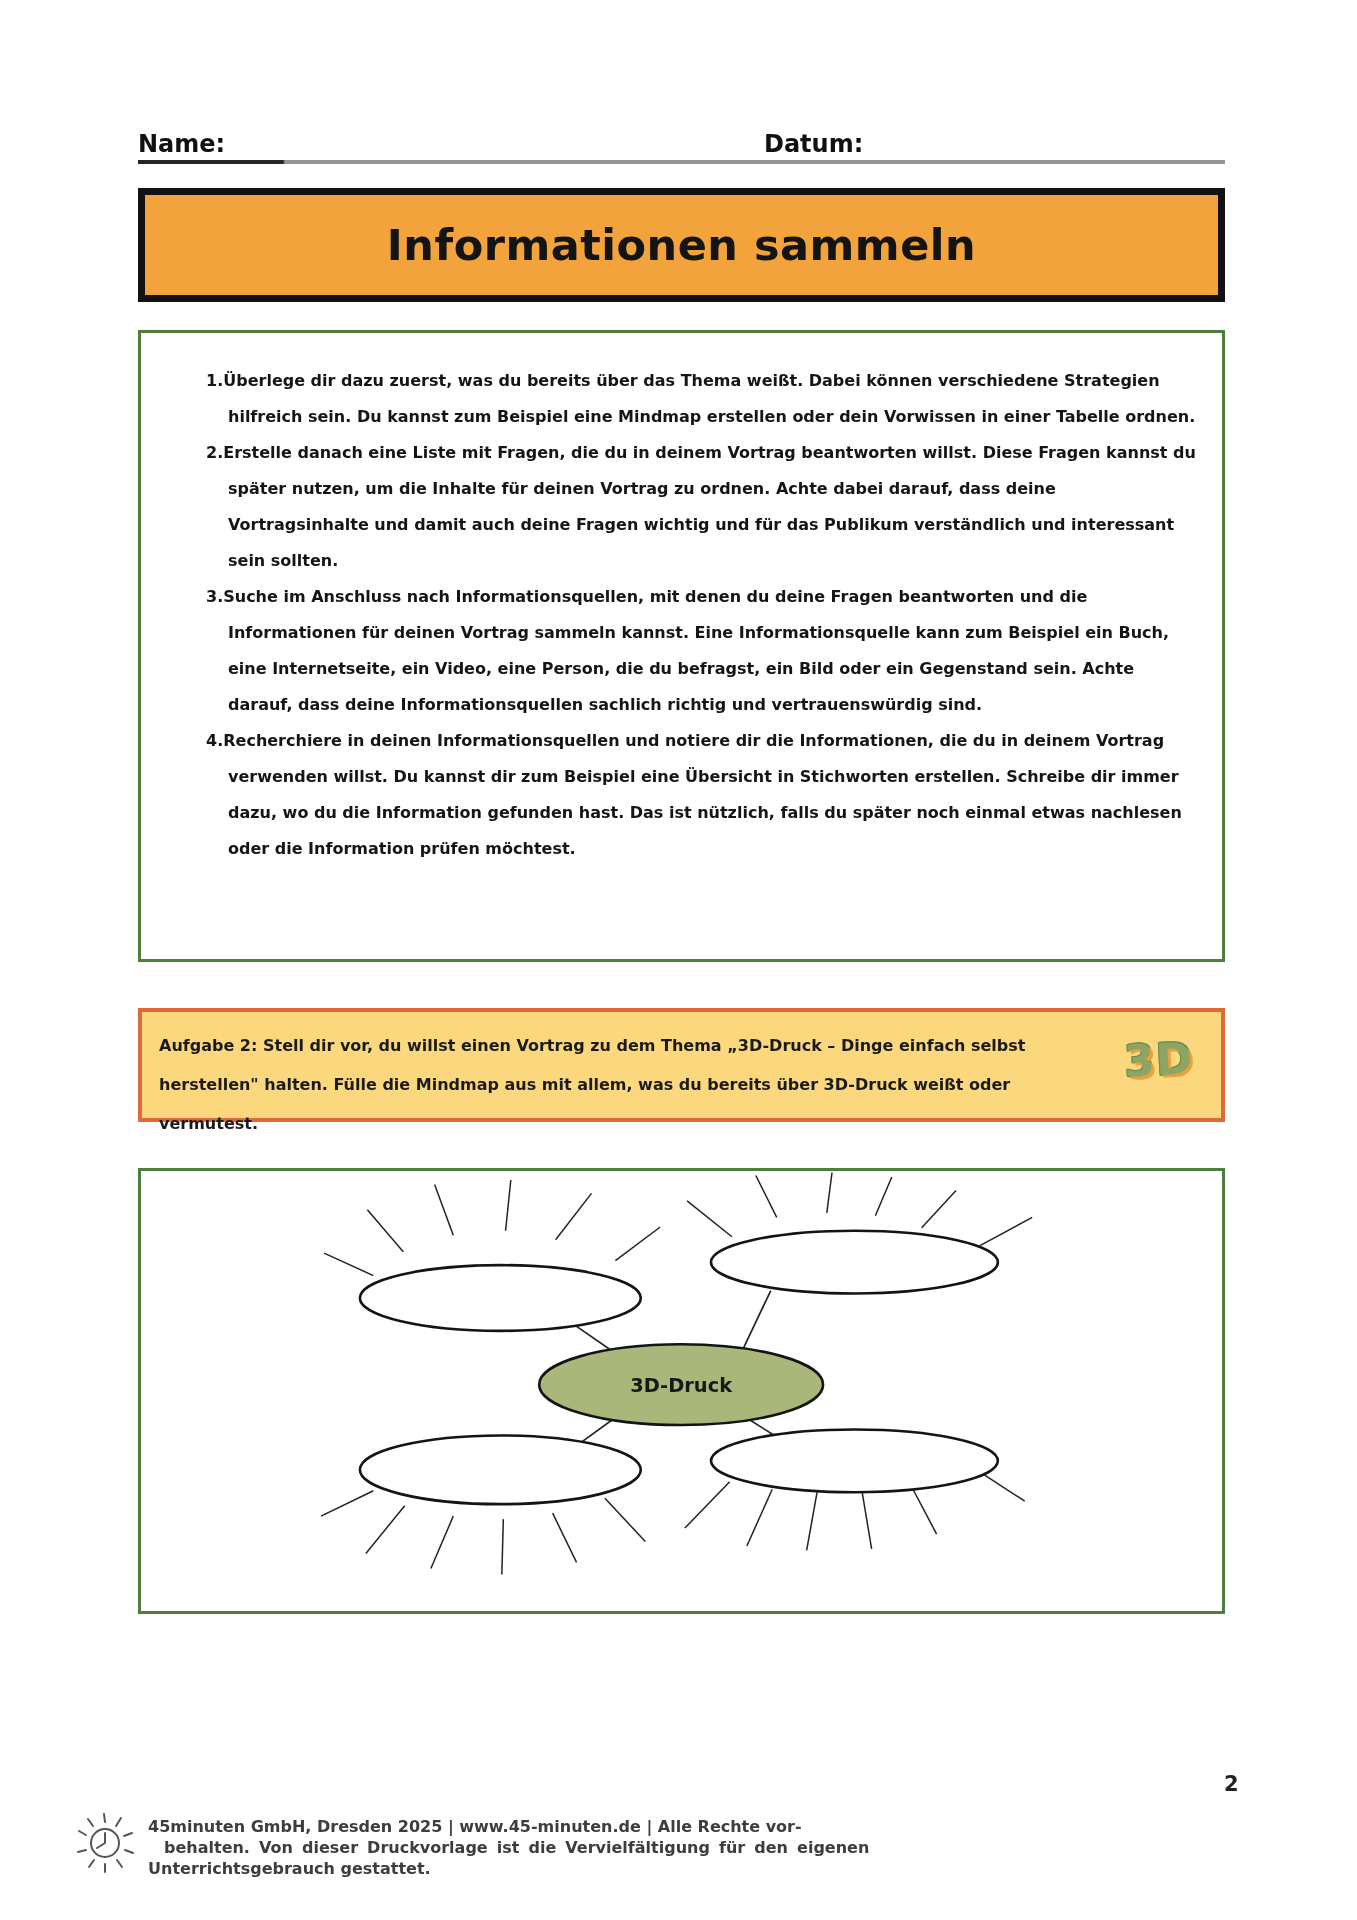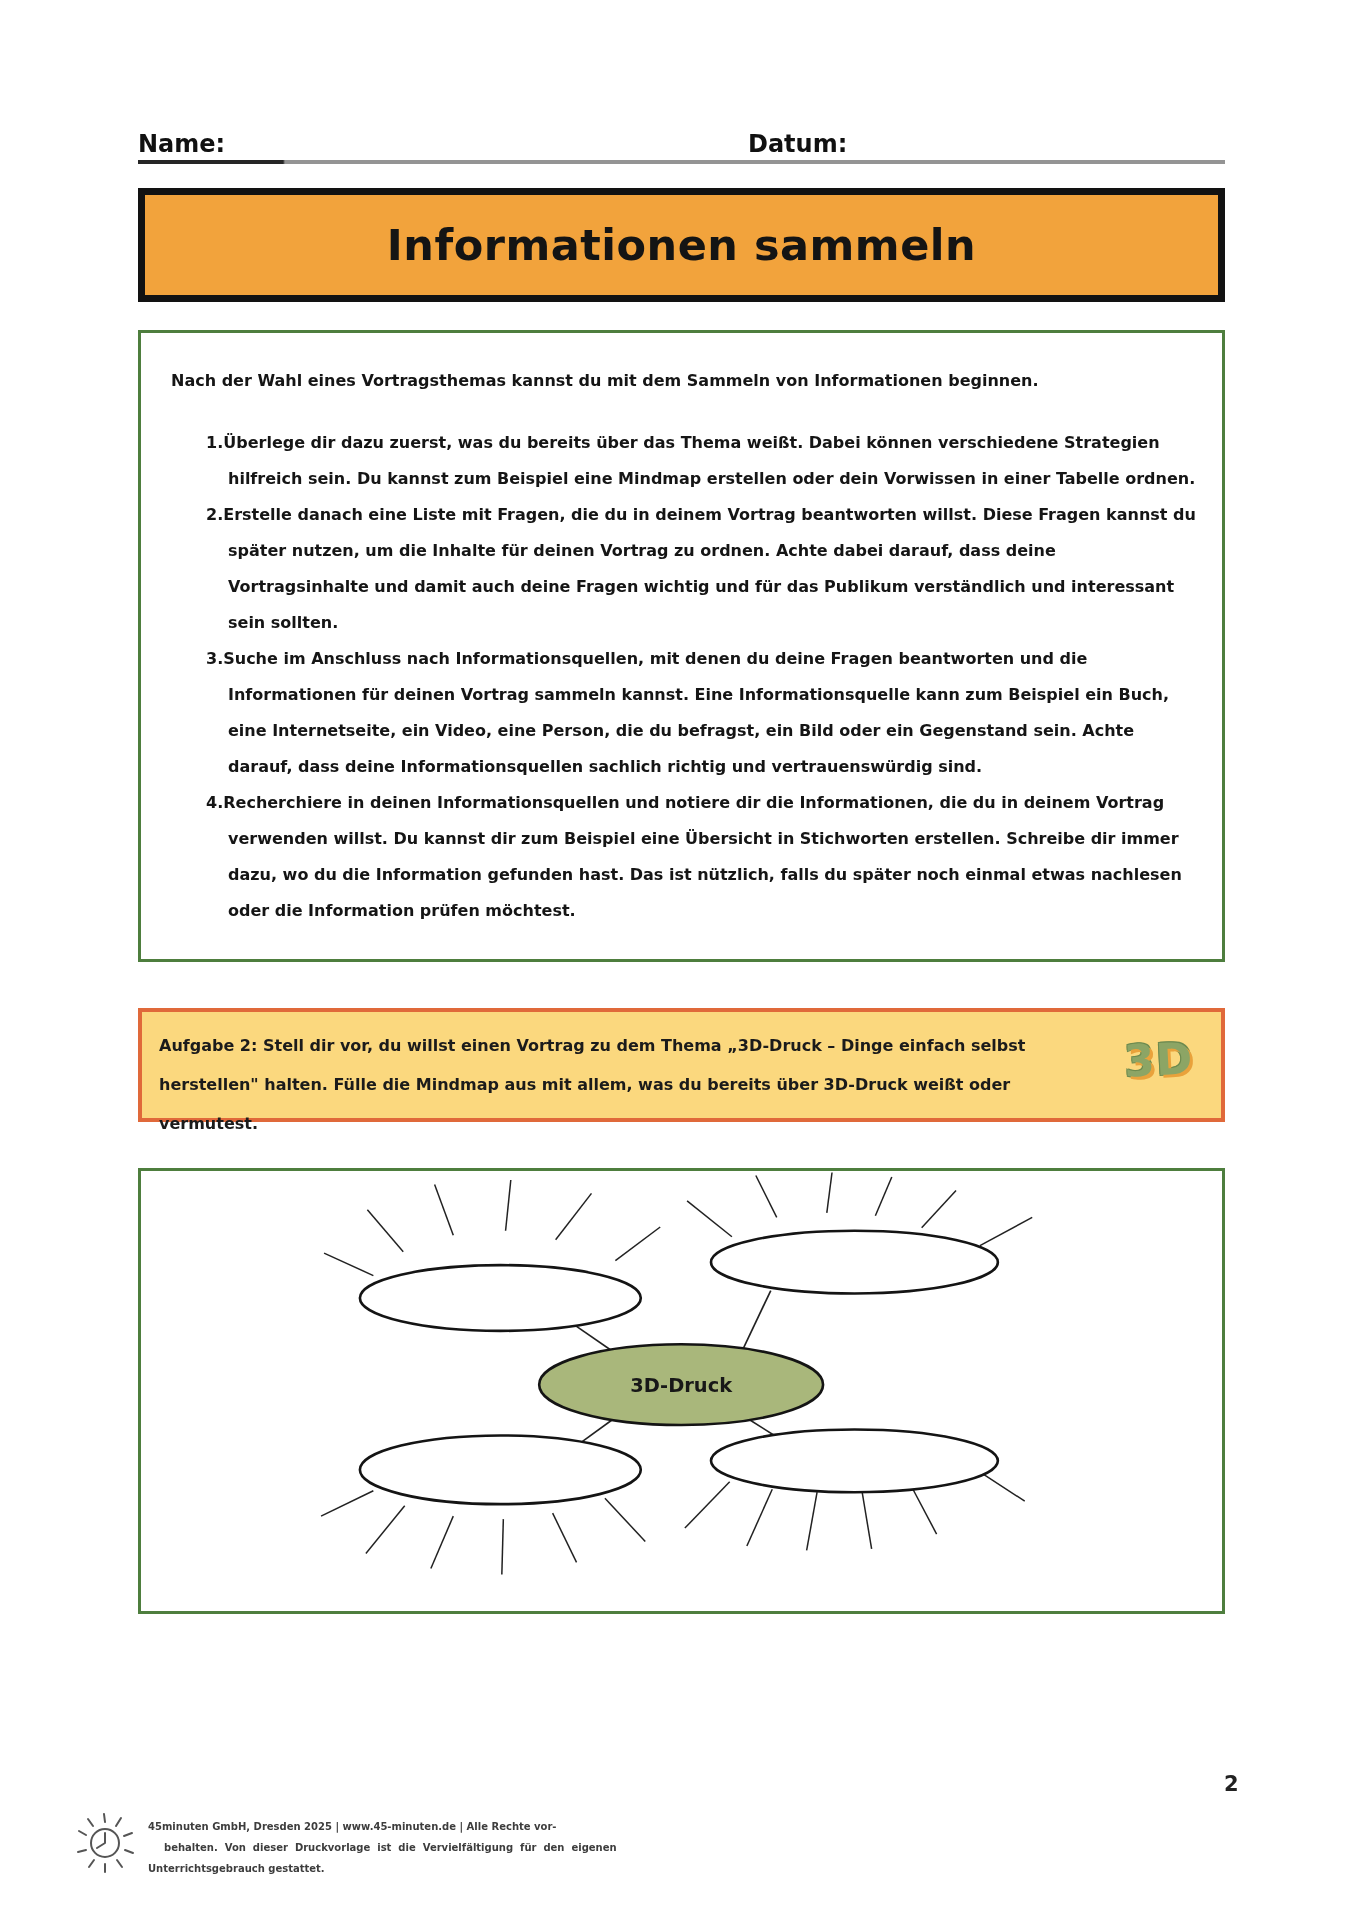--- a/index.html
+++ b/index.html
@@ -7,21 +7,21 @@
     position:relative;
     width:1357px;height:1920px;
     background:#ffffff;
     font-family:"DejaVu Sans","Liberation Sans",sans-serif;
     color:#151515;
     overflow:hidden;
   }
   
   .hdr-label{position:absolute;top:130px;font-size:24px;font-weight:700;color:#111;}
   .hdr-name{left:138px;}
-  .hdr-date{left:748px;}
+  .hdr-date{left:764px;}
   .hdr-rule{
     position:absolute;left:138px;top:160px;width:1087px;height:4px;
     background:linear-gradient(to right,#262626 0px,#262626 145px,#949494 147px,#949494 100%);
   }
   
   .banner{
     position:absolute;left:138px;top:188px;width:1087px;height:114px;
     box-sizing:border-box;border:7px solid #121212;background:#F2A33C;
     display:flex;align-items:center;justify-content:center;
   }
@@ -53,41 +53,40 @@
     transform:rotate(-3deg);
   }
   
   .box-mindmap{top:1168px;width:1087px;height:446px;padding:0;}
   .box-mindmap svg{display:block;width:100%;height:100%;}
   .mm-center-label{font-size:26px;font-weight:700;fill:#181818;}
   
   .footer-logo{position:absolute;left:70px;top:1806px;width:70px;height:72px;}
   .footer-text{
     position:absolute;left:148px;top:1816px;width:470px;
-    font-size:10px;font-weight:600;line-height:21px;color:#3d3d3d;
+    font-size:16px;font-weight:600;line-height:21px;color:#3d3d3d;
   }
   .footer-text div{white-space:nowrap;}
   .footer-text .stretched{word-spacing:3.5px;margin-left:16px;}
   .pagenum{position:absolute;left:1224px;top:1772px;font-size:21px;font-weight:700;color:#222;}
 </style>
 </head>
 <body>
 
 <div class="page">
 
   <div class="hdr-label hdr-name">Name:</div>
   <div class="hdr-label hdr-date">Datum:</div>
   <div class="hdr-rule"></div>
 
   <div class="banner">
     <h1>Informationen sammeln</h1>
   </div>
 
   <div class="greenbox box-instructions">
-    <p class="intro">Nach der Wahl eines Vortragsthemas kannst du mit dem Sammeln von Informationen beginnen.</p>
     <div class="items">
       <div class="item"><span class="num">1.</span><span>Überlege dir dazu zuerst, was du bereits über das Thema weißt. Dabei können verschiedene Strategien hilfreich sein. Du kannst zum Beispiel eine Mindmap erstellen oder dein Vorwissen in einer Tabelle ordnen.</span></div>
       <div class="item"><span class="num">2.</span><span>Erstelle danach eine Liste mit Fragen, die du in deinem Vortrag beantworten willst. Diese Fragen kannst du später nutzen, um die Inhalte für deinen Vortrag zu ordnen. Achte dabei darauf, dass deine Vortragsinhalte und damit auch deine Fragen wichtig und für das Publikum verständlich und interessant sein sollten.</span></div>
       <div class="item"><span class="num">3.</span><span>Suche im Anschluss nach Informationsquellen, mit denen du deine Fragen beantworten und die Informationen für deinen Vortrag sammeln kannst. Eine Informationsquelle kann zum Beispiel ein Buch, eine Internetseite, ein Video, eine Person, die du befragst, ein Bild oder ein Gegenstand sein. Achte darauf, dass deine Informationsquellen sachlich richtig und vertrauenswürdig sind.</span></div>
       <div class="item"><span class="num">4.</span><span>Recherchiere in deinen Informationsquellen und notiere dir die Informationen, die du in deinem Vortrag verwenden willst. Du kannst dir zum Beispiel eine Übersicht in Stichworten erstellen. Schreibe dir immer dazu, wo du die Information gefunden hast. Das ist nützlich, falls du später noch einmal etwas nachlesen oder die Information prüfen möchtest.</span></div>
     </div>
   </div>
 
   <div class="taskbox">
     <div class="task-text">Aufgabe 2: Stell dir vor, du willst einen Vortrag zu dem Thema „3D-Druck – Dinge einfach selbst herstellen" halten. Fülle die Mindmap aus mit allem, was du bereits über 3D-Druck weißt oder vermutest.</div>

